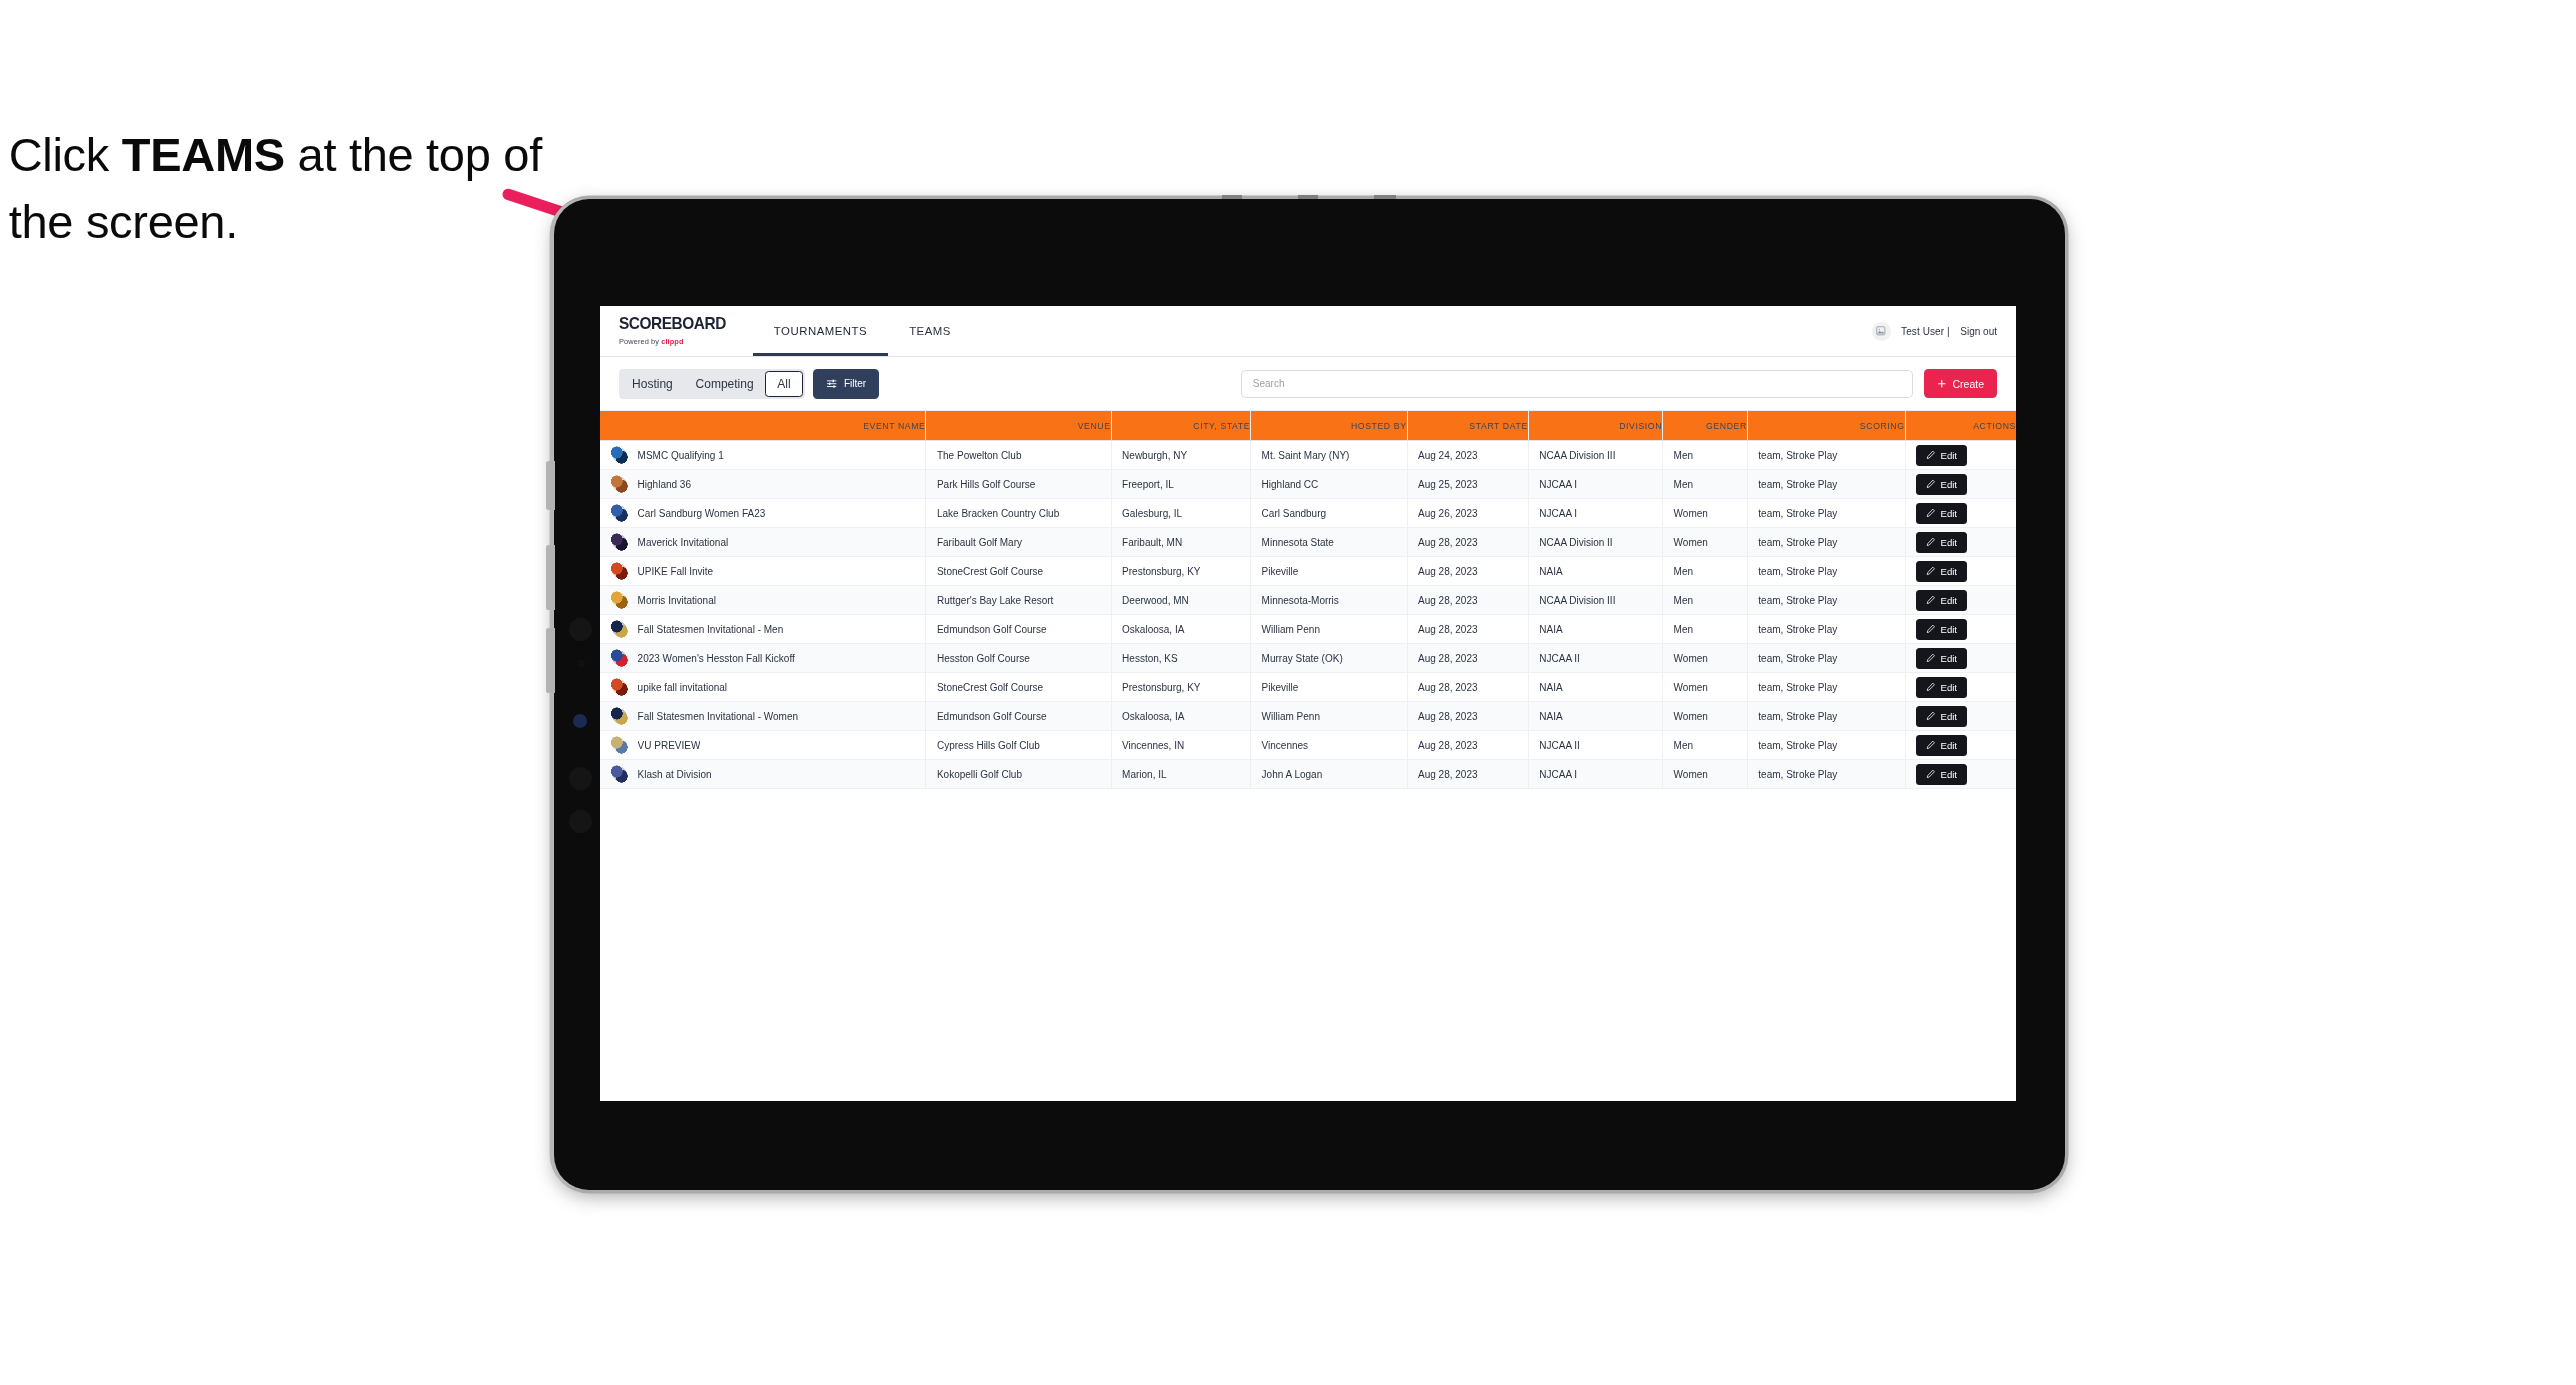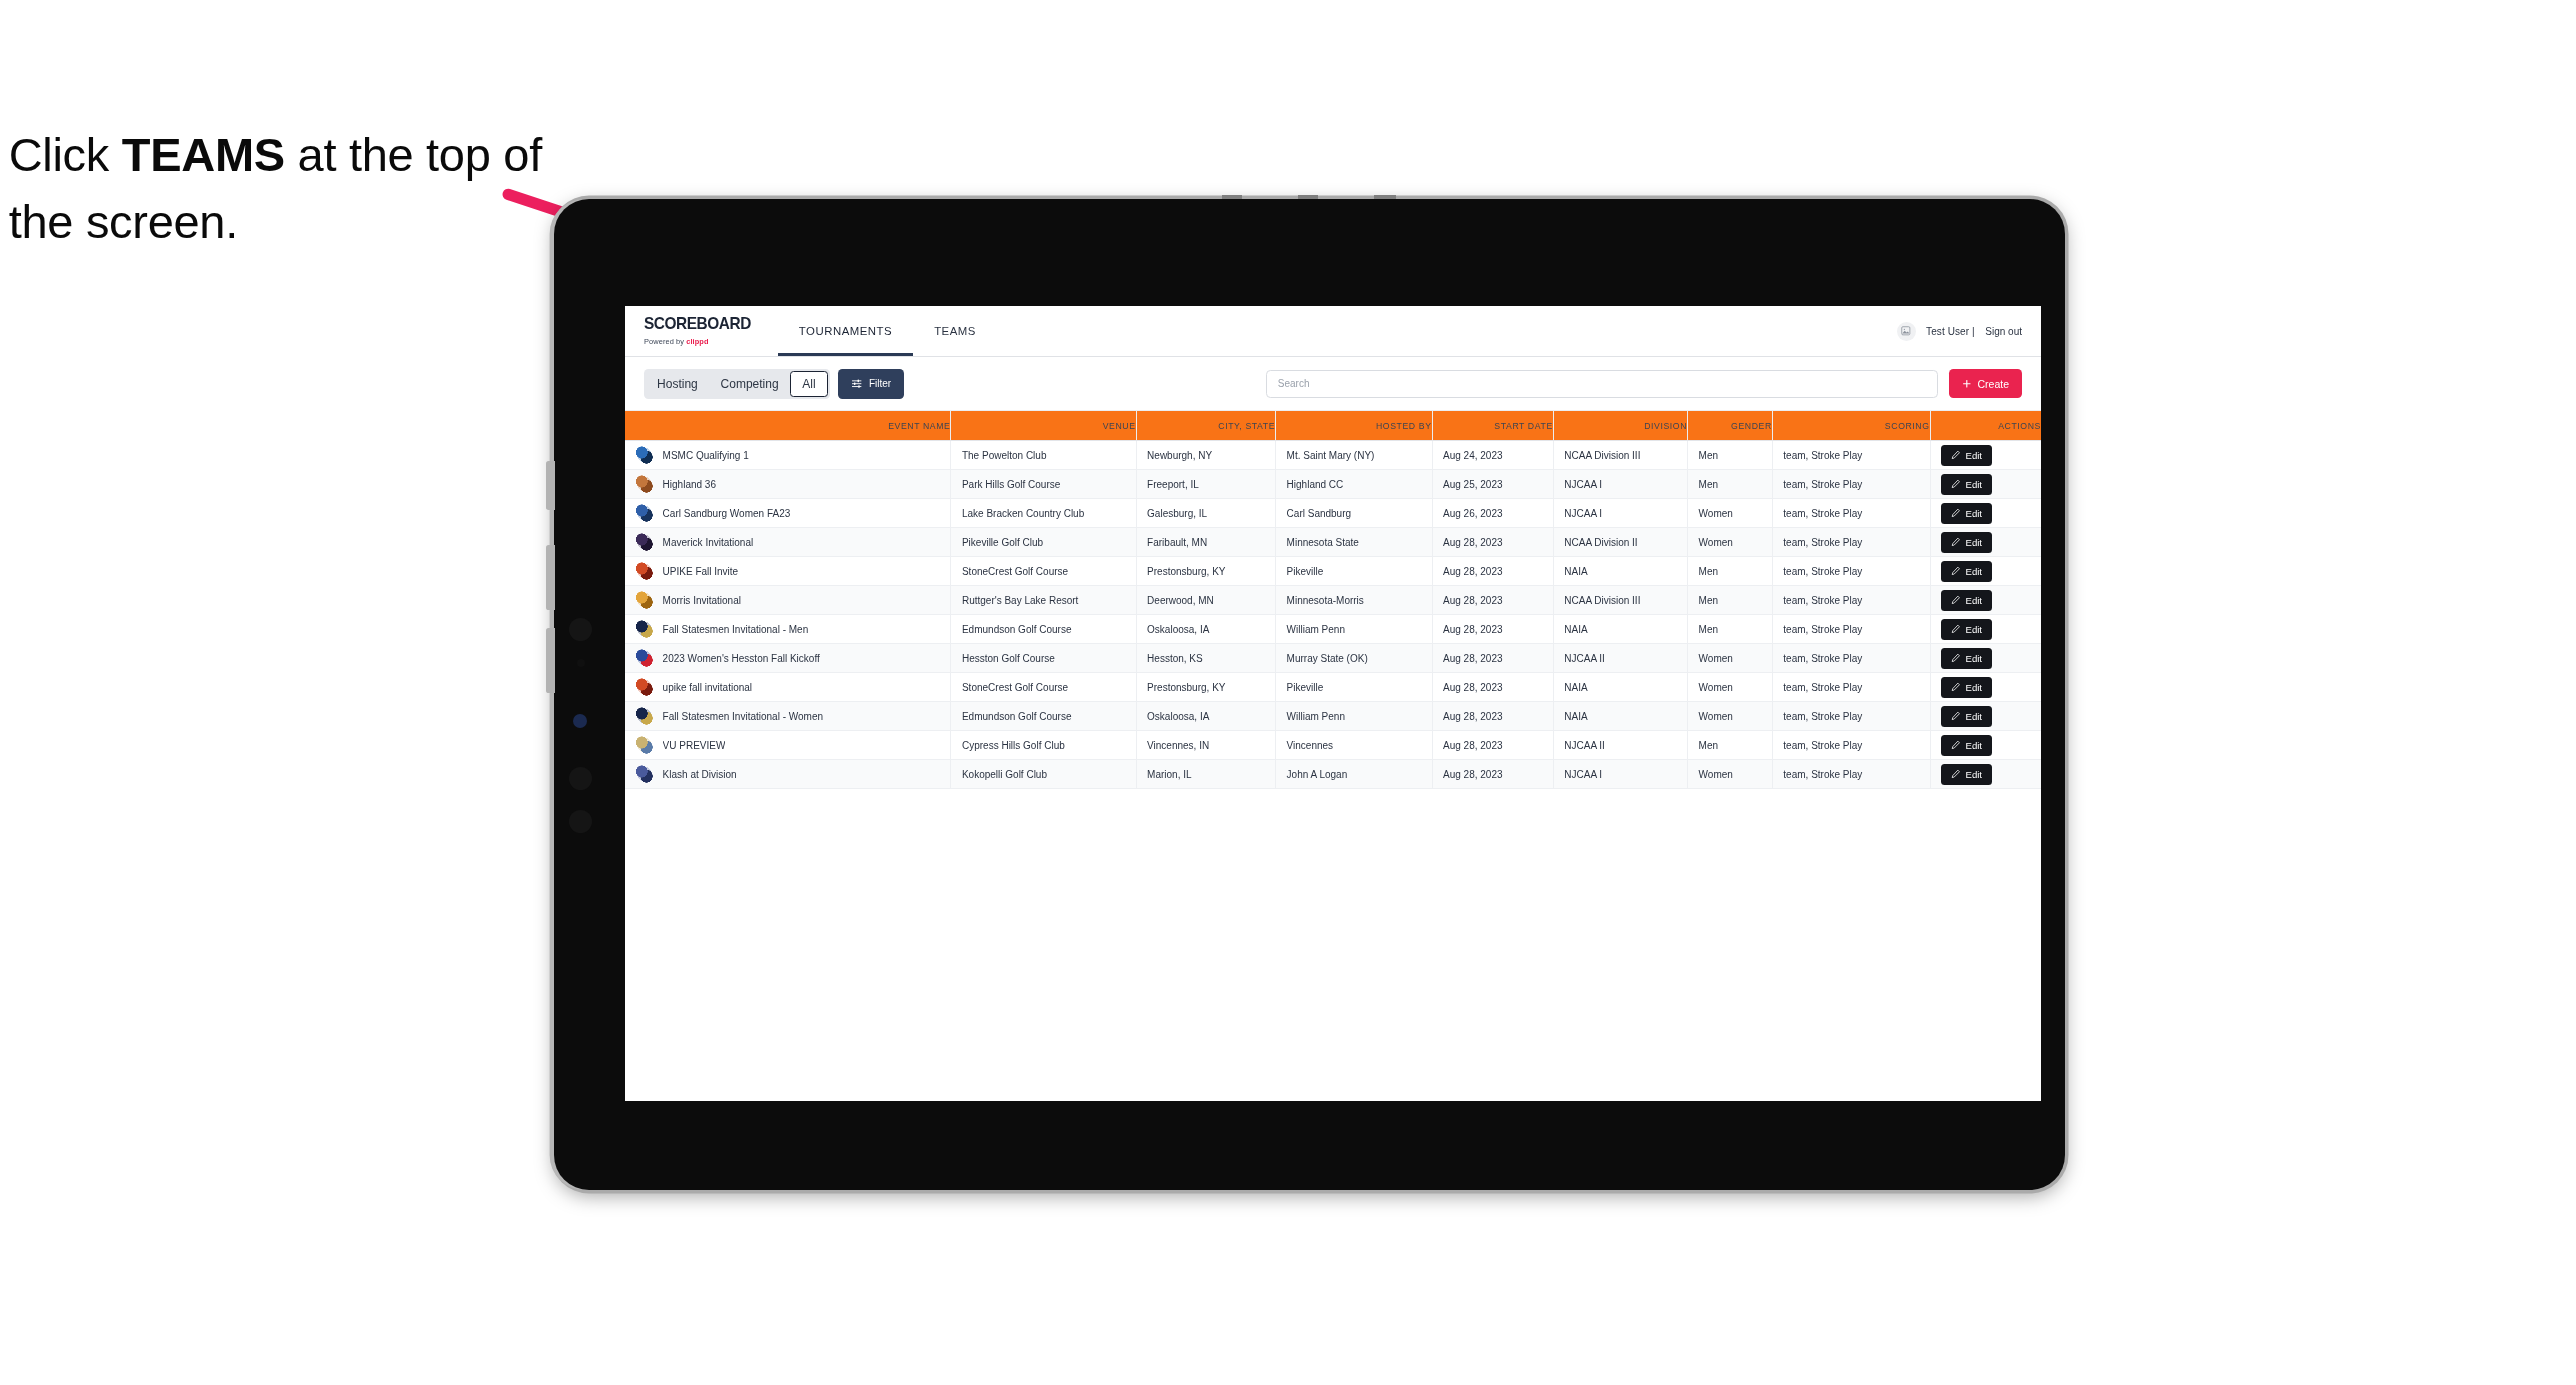--- a/index.html
+++ b/index.html
@@ -81,21 +81,20 @@
   .bezel-dot.d4 { top: 568px;  width: 23px; height: 23px; }
   .bezel-dot.d5 { top: 611px;  width: 23px; height: 23px; }
 
   
   #screen {
     position: absolute;
     left: 46px; top: 107px;
     width: 1416px; height: 795px;
     background: #ffffff;
     overflow: hidden;
-    margin-left: 25px;
   }
 
   
   #app-header {
     position: relative;
     height: 51px;
     background: #ffffff;
     border-bottom: 0.9px solid #e0e2e6;
     display: flex;
     align-items: stretch;
@@ -454,21 +453,21 @@
                   <span>Edit</span>
                 </button></td>
             </tr>
             <tr>
               <td>
                 <div class="evcell">
                   <span class="logo" style="background: radial-gradient(at 34% 36%, rgb(59, 42, 88) 0px, rgb(59, 42, 88) 36%, transparent 38%), radial-gradient(at 62% 62%, rgb(29, 20, 48) 0px, rgb(29, 20, 48) 40%, transparent 42%), radial-gradient(rgba(59, 42, 88, 0.267) 0px, rgba(59, 42, 88, 0.267) 58%, transparent 60%);"></span>
                   <span class="evname">Maverick Invitational</span>
                 </div>
               </td>
-              <td>Pikeville Golf Club</td>
+              <td>Faribault Golf Mary</td>
               <td>Faribault, MN</td>
               <td>Minnesota State</td>
               <td>Aug 28, 2023</td>
               <td>NCAA Division II</td>
               <td>Women</td>
               <td>team, Stroke Play</td>
               <td><button class="edit-btn">
                   <svg width="9.6" height="9.6" viewBox="0 0 16 16">
                     <path d="M11.4 1.9 L14.1 4.6 L5.3 13.4 L2 14.3 L2.9 11 Z" fill="none" stroke="#ffffff" stroke-width="1.3" stroke-linejoin="round"></path>
                   </svg>

